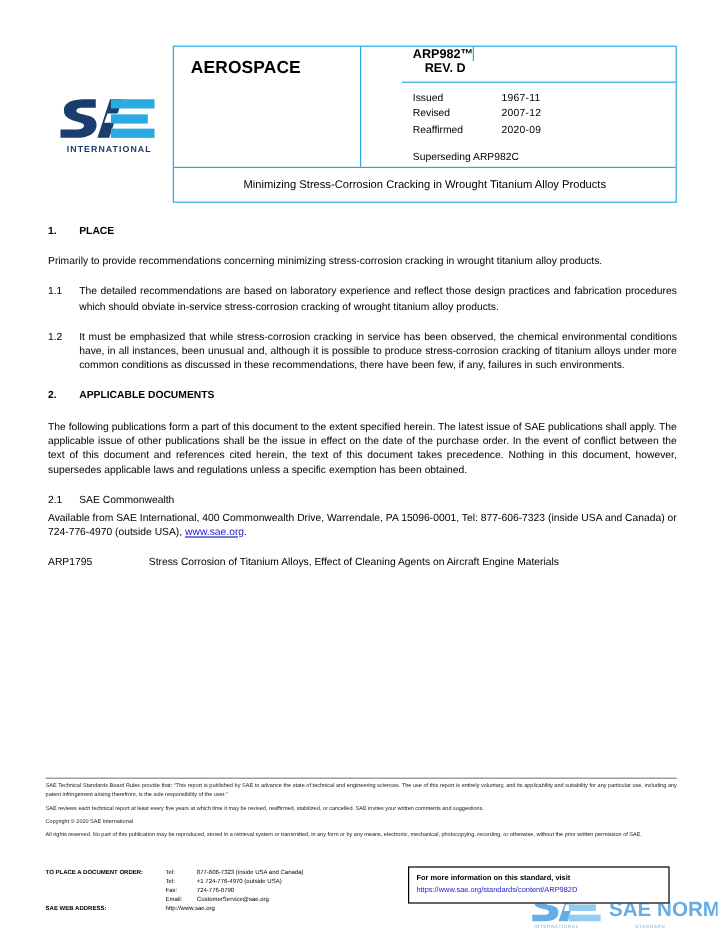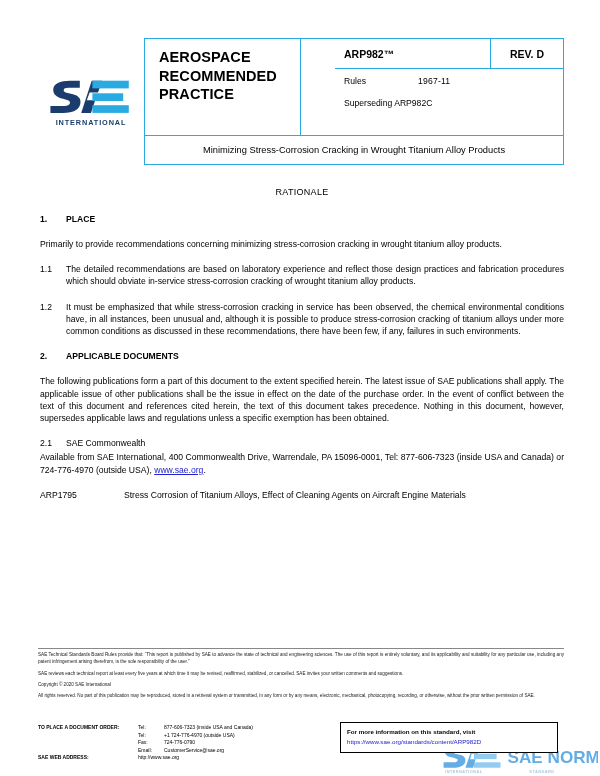--- a/index.html
+++ b/index.html
@@ -75,21 +75,22 @@
   .meta-cell {
     width: 228px;
     flex: 0 0 228px;
     display: flex;
     flex-direction: column;
   }
   .meta-row-top {
     display: flex;
     border-bottom: 1.6px solid #29ABE2;
     height: 29px;
-    align-items: center;
+    align-items: flex-start;
+    flex-direction: column;
   }
   .doc-number {
     flex: 1;
     padding-left: 9px;
     font-size: 10.5px;
     font-weight: bold;
     border-right: 1.6px solid #29ABE2;
     height: 100%;
     display: flex;
     align-items: center;
@@ -295,47 +296,53 @@
         <rect x="62" y="36" width="52" height="11" fill="#29ABE2"></rect>
       </svg>
       <div class="logo-int">INTERNATIONAL</div>
     </div>
 
     <div class="header-table">
       <div class="header-top">
 
         <div class="title-cell">
           <div class="doc-type">AEROSPACE</div>
-          <div class="doc-type">RECOMMENDED PRACTICE</div>
         </div>
 
         <div class="meta-cell">
           <div class="meta-row-top">
             <div class="doc-number">ARP982™</div>
             <div class="doc-rev">REV. D</div>
           </div>
           <div class="meta-dates">
             <div class="date-line">
-              <span class="date-label">Rules</span>
+              <span class="date-label">Issued</span>
               <span class="date-value">1967-11</span>
+            </div>
+            <div class="date-line">
+              <span class="date-label">Revised</span>
+              <span class="date-value">2007-12</span>
+            </div>
+            <div class="date-line">
+              <span class="date-label">Reaffirmed</span>
+              <span class="date-value">2020-09</span>
             </div>
             <div class="superseding">Superseding ARP982C</div>
           </div>
         </div>
       </div>
 
       <div class="subject-row">
         <div class="subject-text">Minimizing Stress-Corrosion Cracking in Wrought Titanium Alloy Products</div>
       </div>
     </div>
   </div>
 
   <div class="body">
 
-    <div class="rationale-head">RATIONALE</div>
 
     <div class="section-head">
       <span class="num">1.</span>
       <span>PLACE</span>
     </div>
 
     <div class="para">Primarily to provide recommendations concerning minimizing stress-corrosion cracking in wrought titanium alloy products.</div>
 
     <div class="numbered">
       <span class="num">1.1</span>

